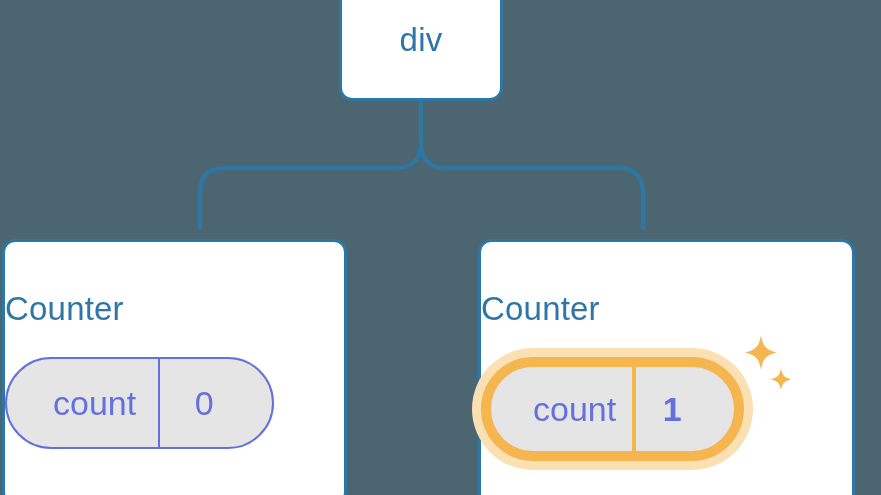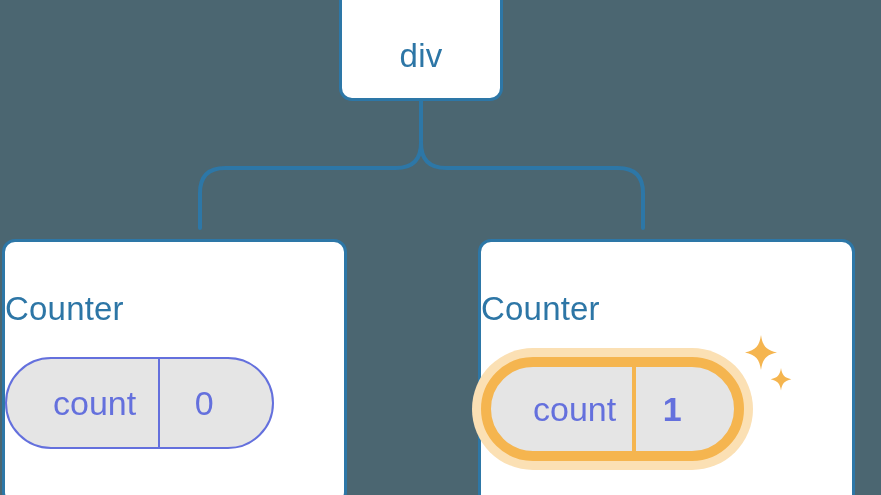--- a/index.html
+++ b/index.html
@@ -46,21 +46,21 @@
     width: 164px;
     height: 127px;
     display: flex;
     align-items: flex-end;
     justify-content: center;
   }
   #root-node .node-title {
     font-size: 33px;
     color: #2d76a6;
     line-height: 1;
-    padding-bottom: 26px;
+    padding-bottom: 42px;
     letter-spacing: 0.2px;
   }
 
   
   .component-card {
     display: flex;
     flex-direction: column;
     align-items: flex-start;
     margin-top: 13px;
   }

